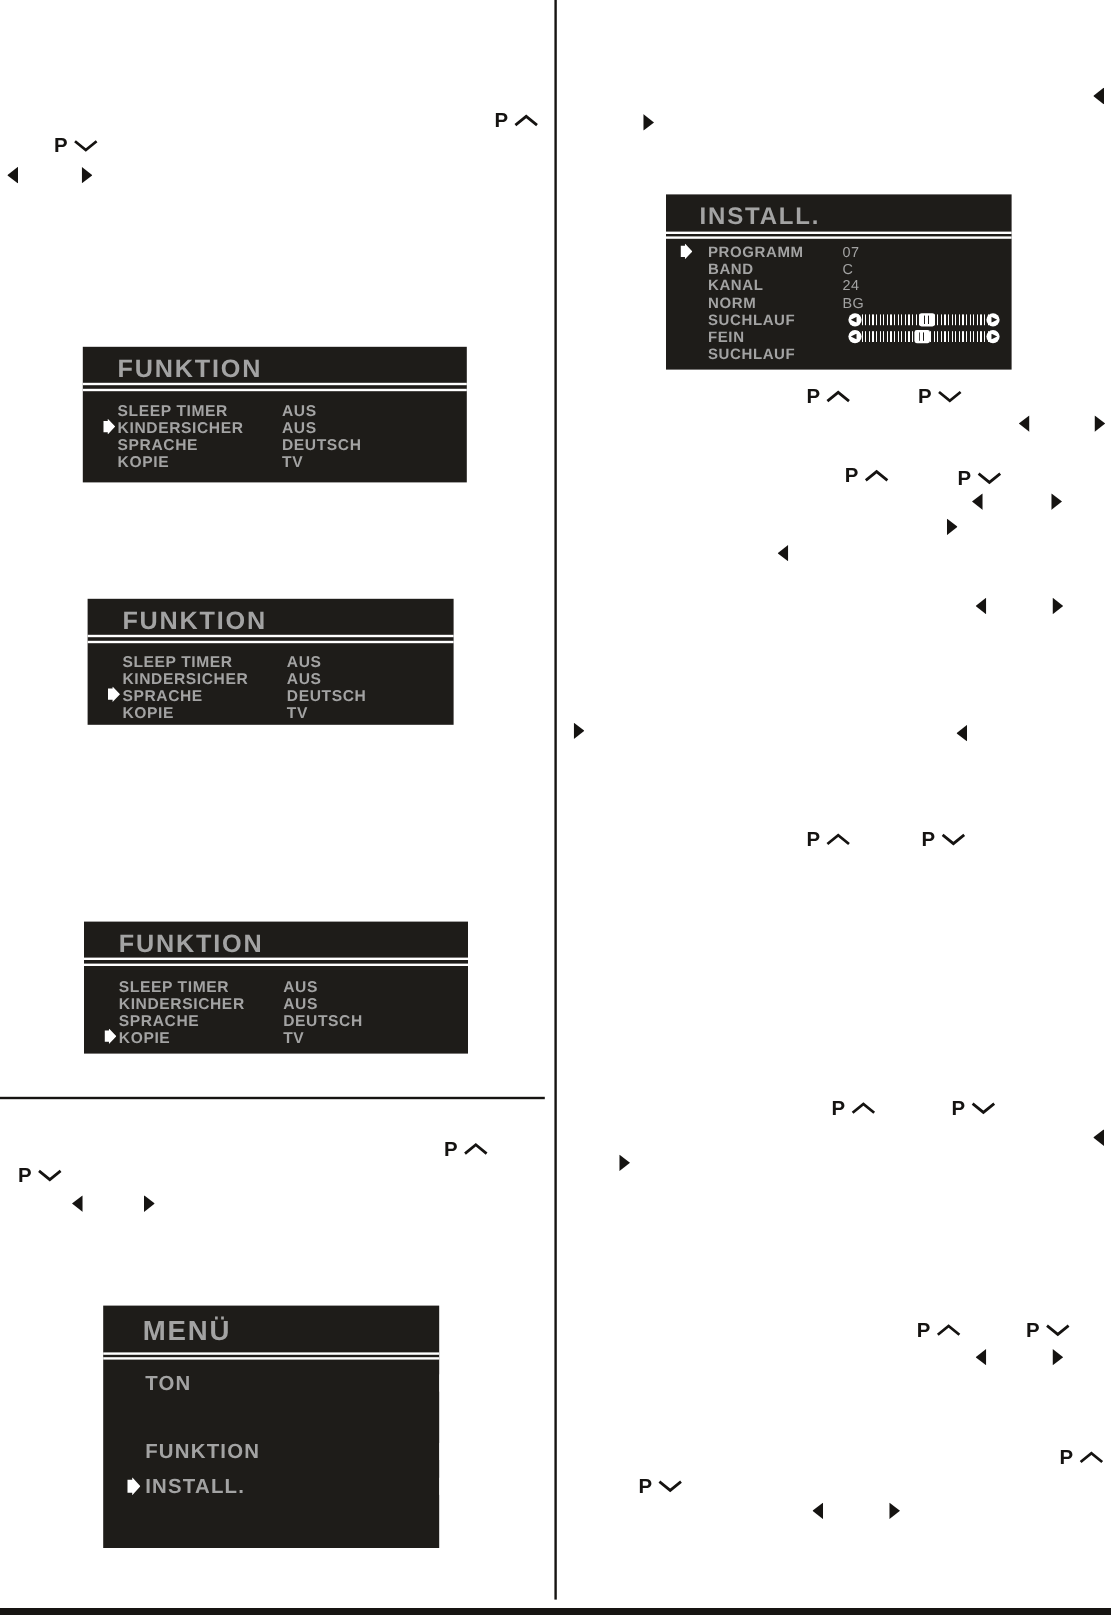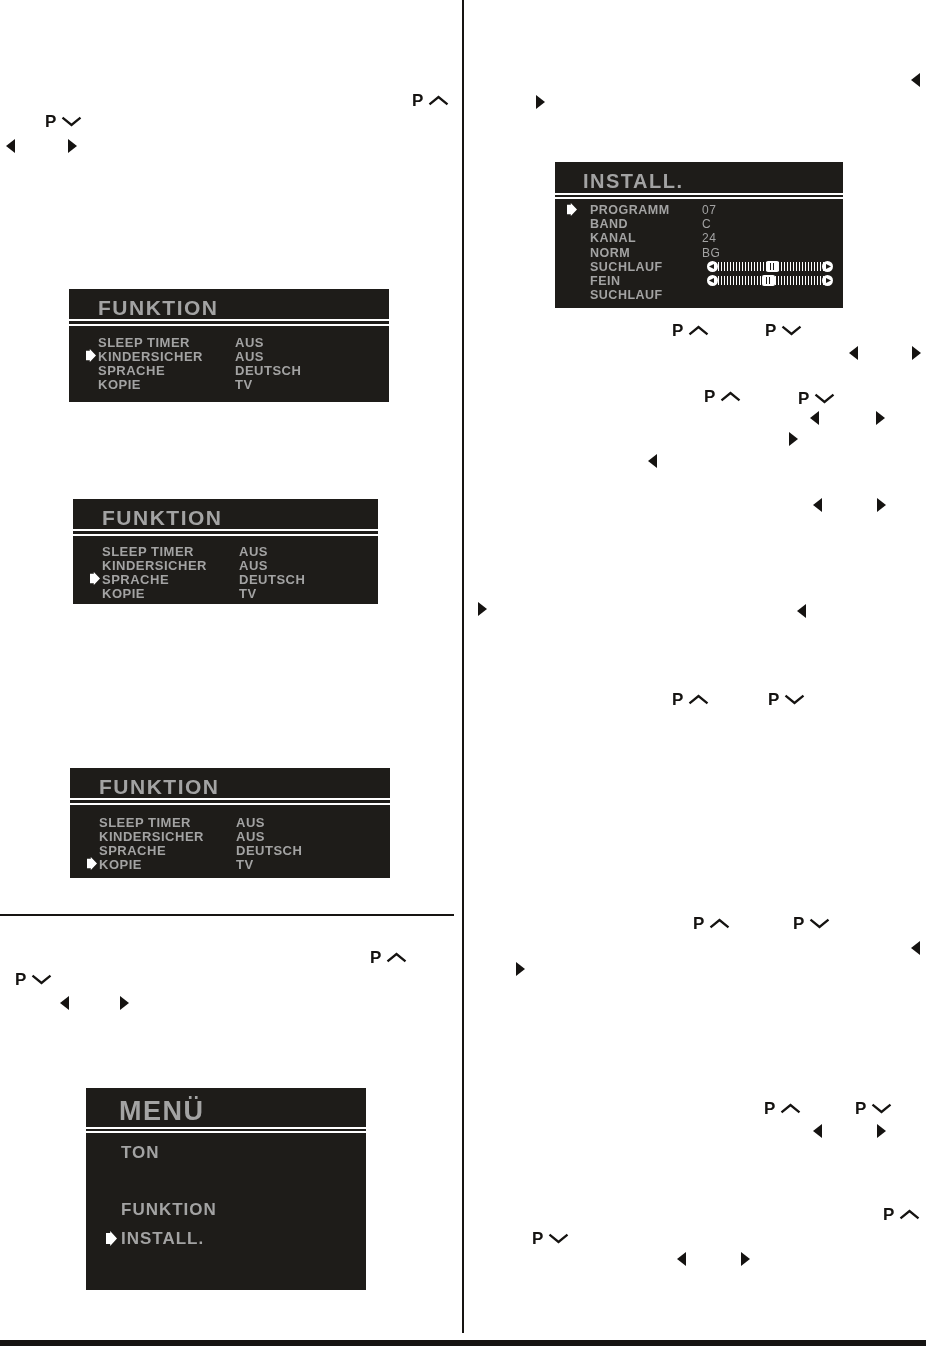--- a/index.html
+++ b/index.html
@@ -38,21 +38,21 @@
 
   
   .fk .osd-title{left:29px;top:7px;font-size:21px;}
   .fk .dline{top:30px;}
   .fk .mrow{height:14px;font-size:13px;}
   .fk .lab{left:29px;}
   .fk .val{left:166px;}
   .fk .cursor{left:17px;top:0;}
 
   
-  .mm .osd-title{left:33px;top:8px;font-size:27px;}
+  .mm .osd-title{left:33px;top:8px;font-size:23px;}
   .mm .dline{top:39px;}
   .mm .mrow{height:20px;font-size:17px;padding-left:24px;}
   .mm .lab{left:35px;letter-spacing:1px;}
   .mm .marrow{right:15px;top:2px;width:9px;height:15px;}
   .mm .cursor{left:20px;top:2px;width:11px;height:15px;}
 
   
   .ins .osd-title{left:28px;top:8px;font-size:20px;}
   .ins .dline{top:31px;}
   .ins .mrow{height:14px;font-size:12.5px;}

